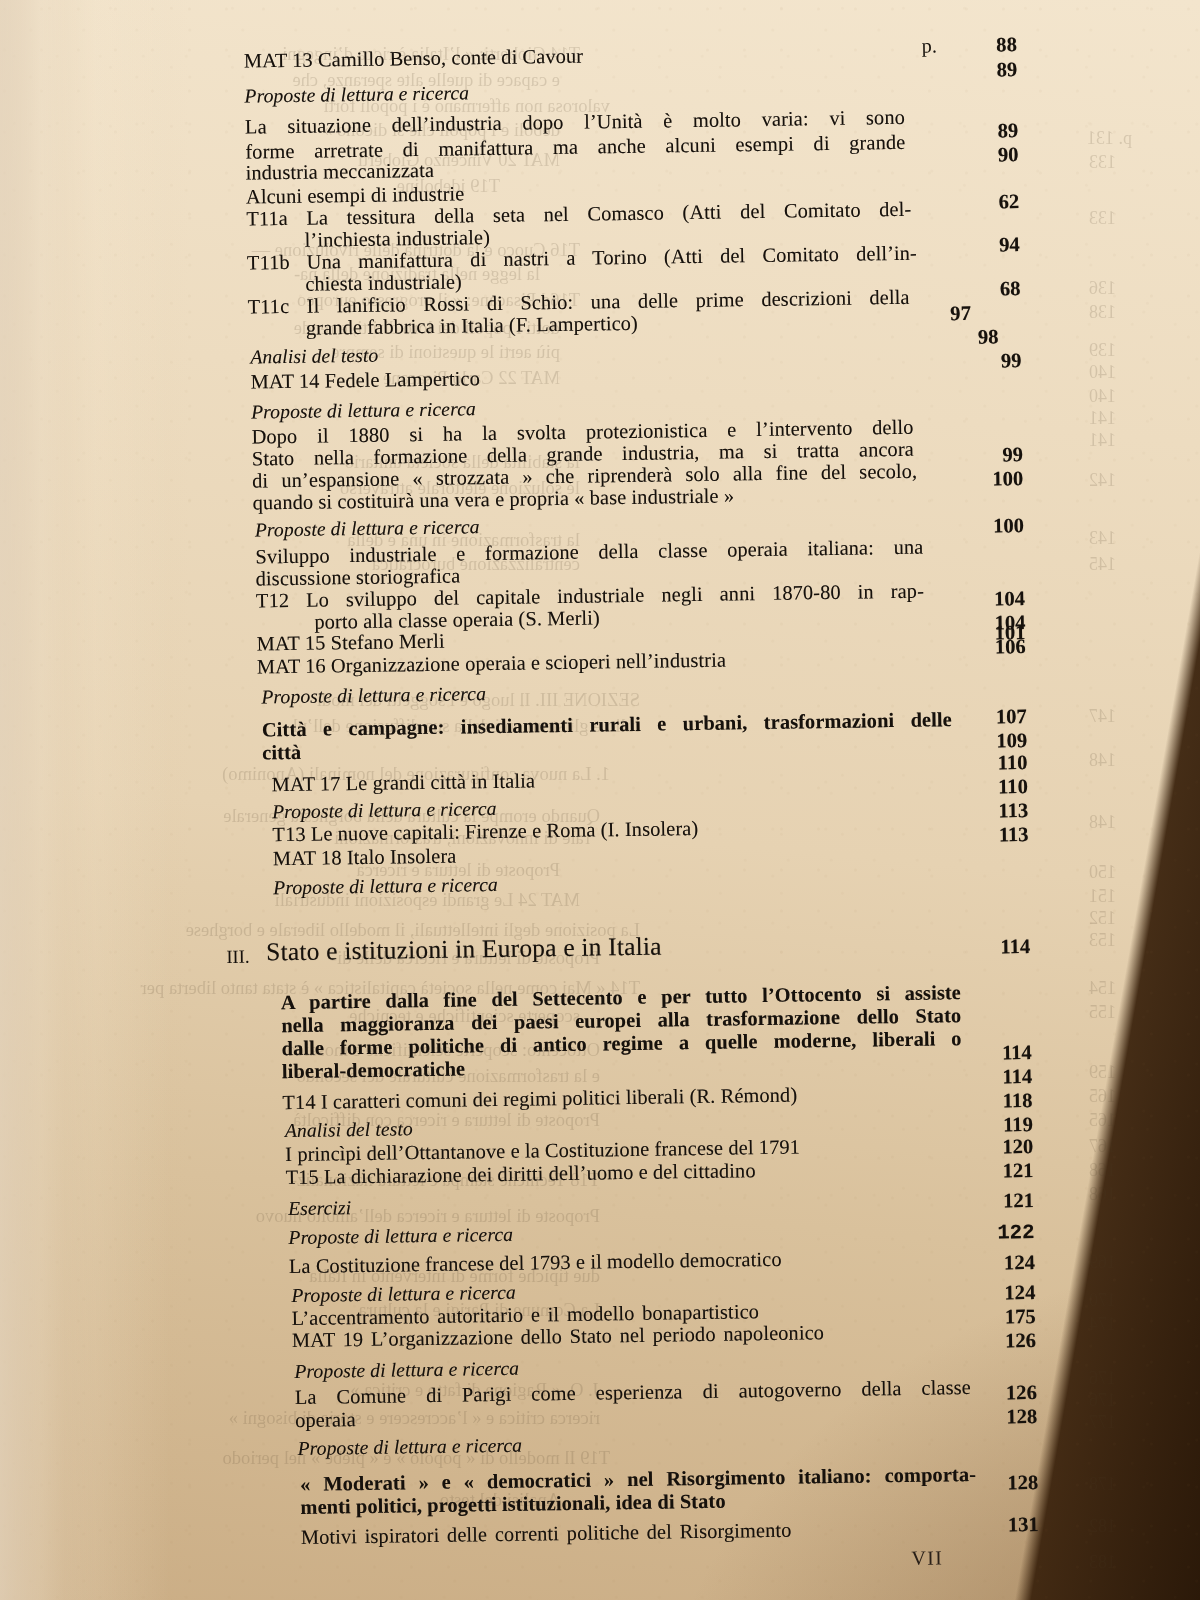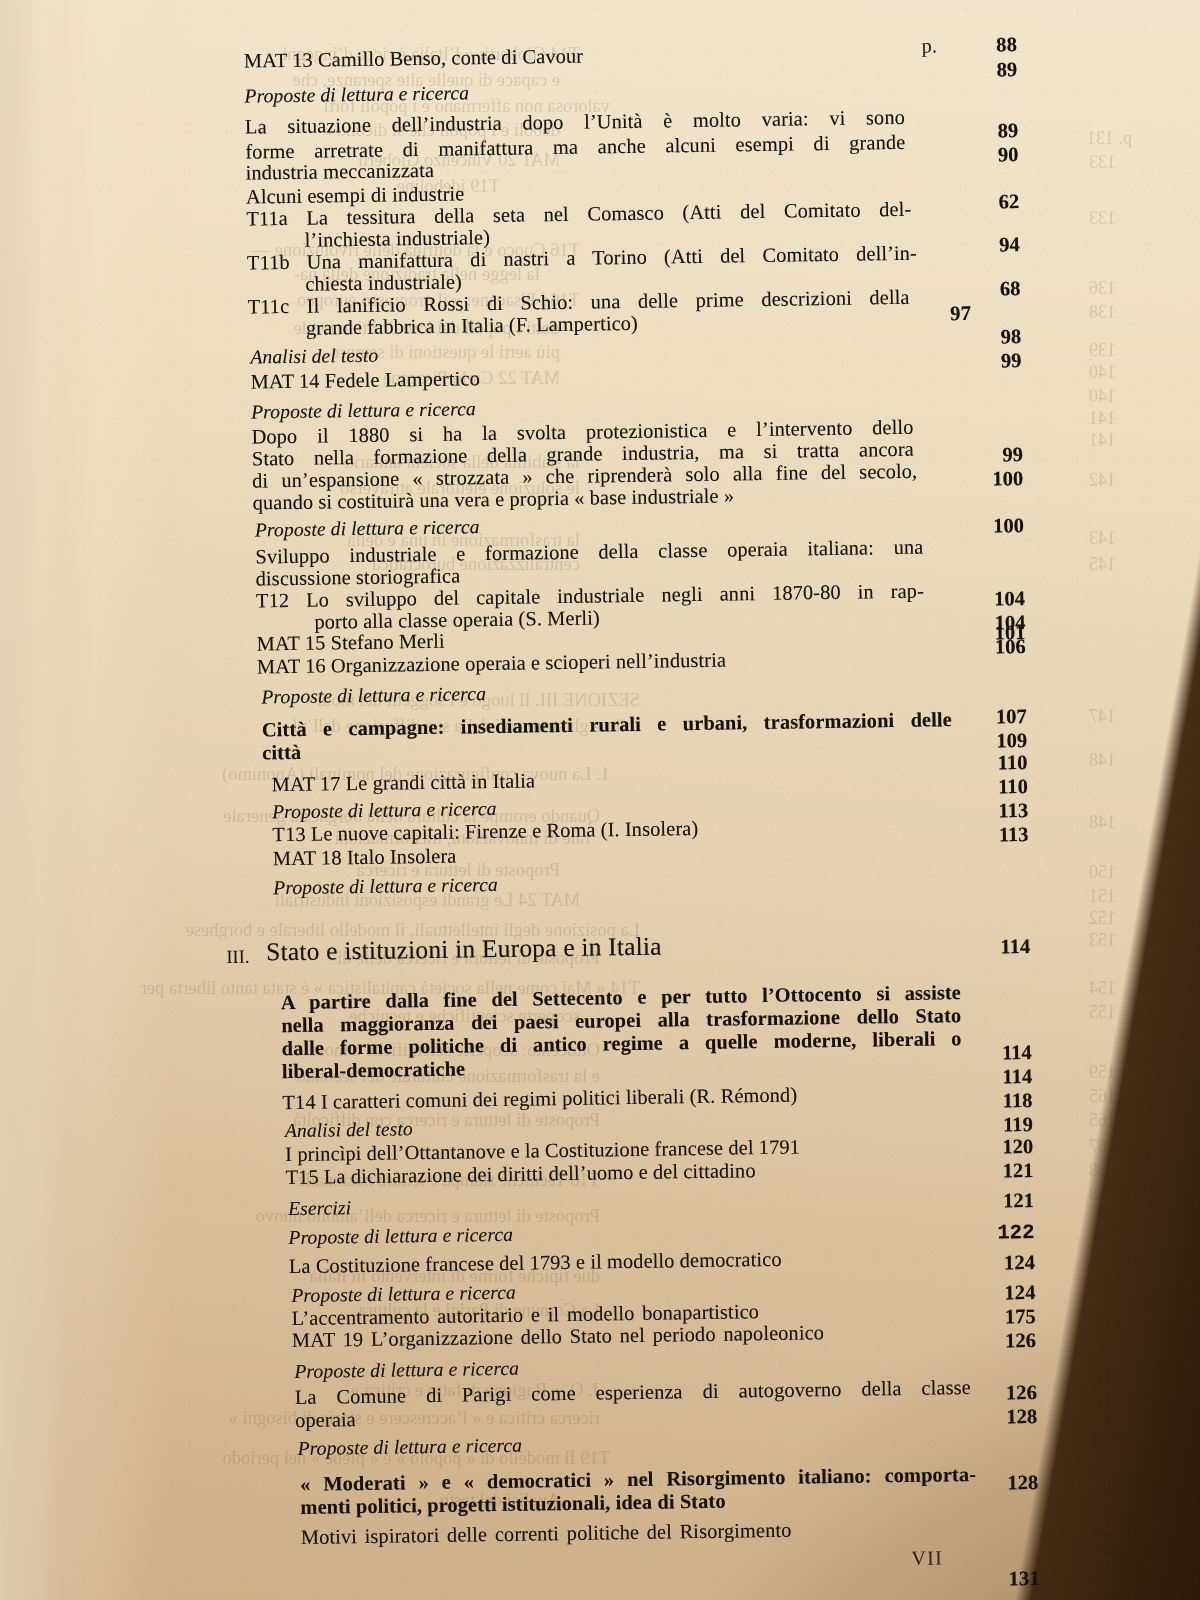--- a/index.html
+++ b/index.html
@@ -238,21 +238,21 @@
     <div id="pnums-host">
         <div class="ppre" style="left: 916px; top: 40px;">p.</div>
         <div class="pnum" style="left: 962px; top: 40px;">88</div>
         <div class="pnum" style="left: 962px; top: 65px;">89</div>
         <div class="pnum" style="left: 962px; top: 126px;">89</div>
         <div class="pnum" style="left: 962px; top: 150px;">90</div>
         <div class="pnum" style="left: 962px; top: 197px;">62</div>
         <div class="pnum" style="left: 962px; top: 240px;">94</div>
         <div class="pnum" style="left: 962px; top: 284px;">68</div>
         <div class="pnum" style="left: 912px; top: 308px;">97</div>
-        <div class="pnum" style="left: 962px; top: 332px;">98</div>
+        <div class="pnum" style="left: 962px; top: 332px; text-align: center;">98</div>
         <div class="pnum" style="left: 962px; top: 356px;">99</div>
         <div class="pnum" style="left: 962px; top: 450px;">99</div>
         <div class="pnum" style="left: 962px; top: 474px;">100</div>
         <div class="pnum" style="left: 962px; top: 521px;">100</div>
         <div class="pnum" style="left: 962px; top: 604px; margin-top: 24px;">101</div>
         <div class="pnum" style="left: 962px; top: 594px;">104</div>
         <div class="pnum" style="left: 962px; top: 618px;">104</div>
         <div class="pnum" style="left: 962px; top: 642px;">106</div>
         <div class="pnum" style="left: 962px; top: 712px;">107</div>
         <div class="pnum" style="left: 962px; top: 736px;">109</div>
@@ -269,18 +269,18 @@
         <div class="pnum" style="left: 962px; top: 1166px;">121</div>
         <div class="pnum" style="left: 962px; top: 1196px;">121</div>
         <div class="pnum" style="left: 962px; top: 1228px; font-family: Liberation Mono, monospace;">122</div>
         <div class="pnum" style="left: 962px; top: 1258px;">124</div>
         <div class="pnum" style="left: 962px; top: 1288px;">124</div>
         <div class="pnum" style="left: 962px; top: 1312px;">175</div>
         <div class="pnum" style="left: 962px; top: 1336px;">126</div>
         <div class="pnum" style="left: 962px; top: 1388px;">126</div>
         <div class="pnum" style="left: 962px; top: 1412px;">128</div>
         <div class="pnum" style="left: 962px; top: 1478px;">128</div>
-        <div class="pnum" style="left: 962px; top: 1574px;">131</div>
+        <div class="pnum" style="left: 962px; top: 1520px;">131</div>
       </div>
 
     <div class="folio" style="left:900px;top:1552px;">VII</div>
   </div>
 </div>
 
 </body></html>

